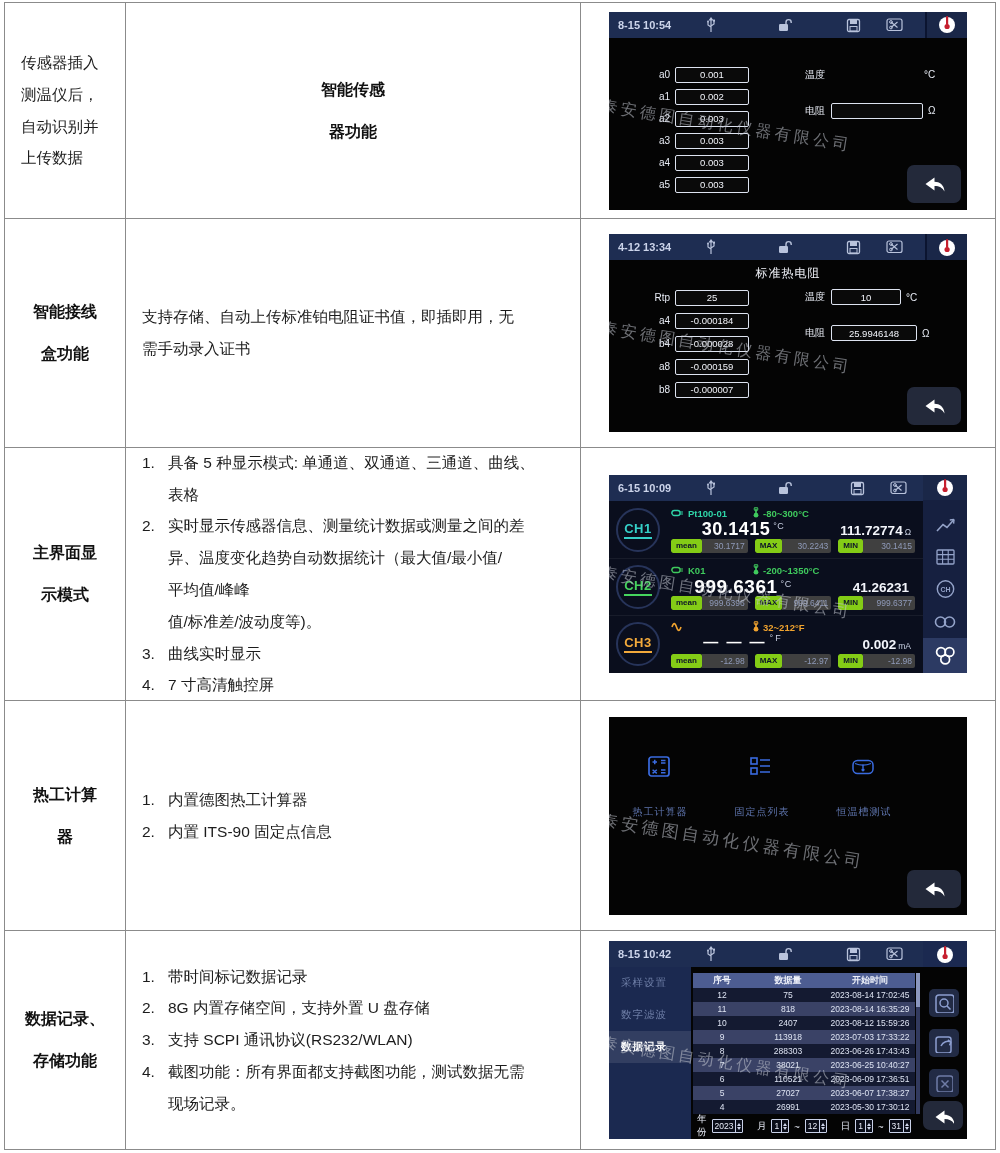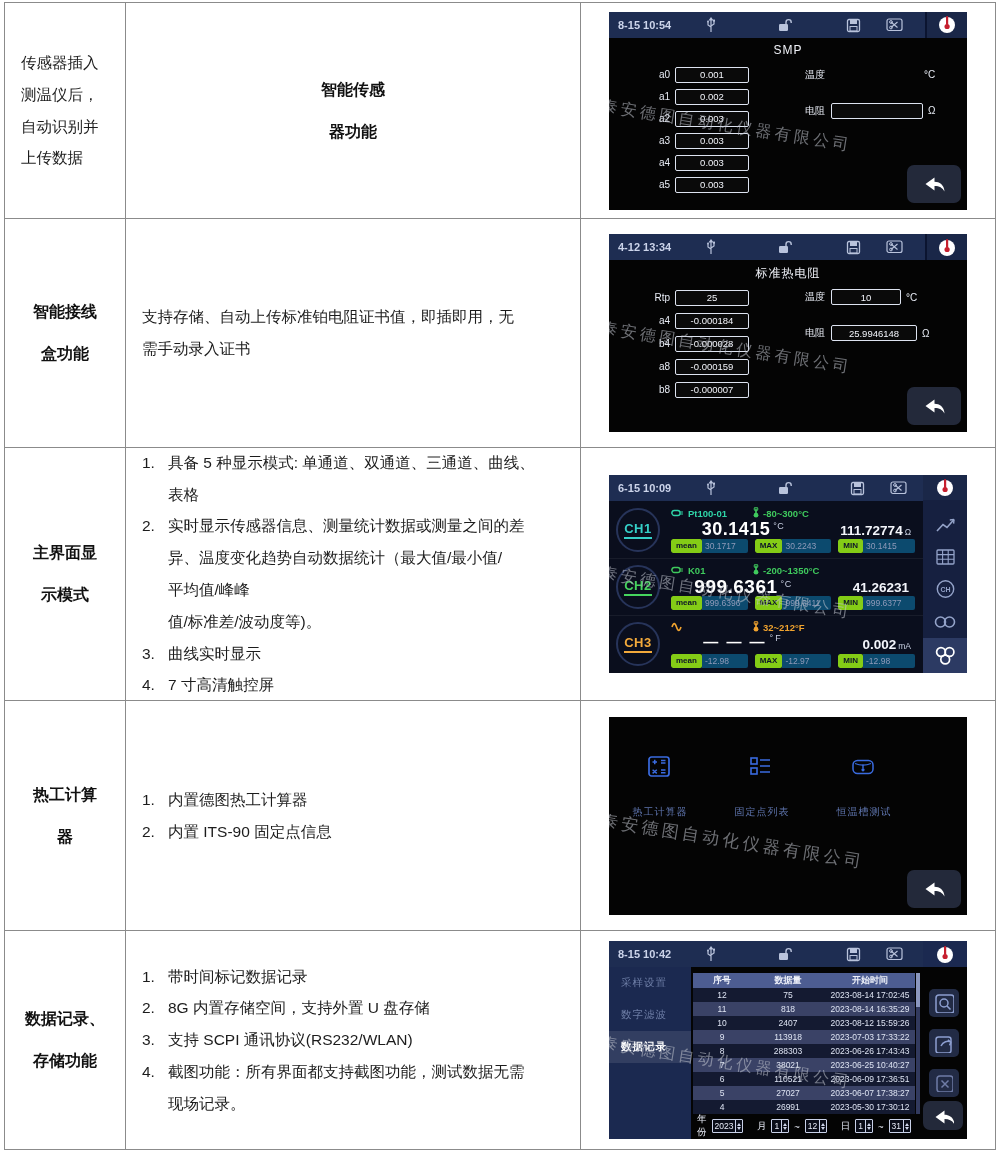--- a/index.html
+++ b/index.html
@@ -95,21 +95,21 @@
   .ch-badge span { font-weight: bold; font-size: 13px; border-bottom: 2px solid currentColor; padding-bottom: 1px; letter-spacing: 0.5px; }
   .ch-sensor { position: absolute; left: 62px; top: 5px; font-size: 9.5px; font-weight: bold; display: flex; align-items: center; gap: 4px; }
   .ch-range { position: absolute; left: 142px; top: 5px; font-size: 9.5px; font-weight: bold; display: flex; align-items: center; gap: 2px; }
   .ch-value { position: absolute; left: 58px; top: 17px; width: 152px; text-align: center; font-size: 18px; font-weight: bold; color: #ffffff; letter-spacing: 0.5px; }
   .ch-value .u { font-size: 9px; font-weight: normal; color: #c9d0e2; vertical-align: 6px; margin-left: 3px; }
   .ch-aux { position: absolute; right: 12px; top: 21px; font-size: 13.5px; font-weight: bold; color: #f3f5fb; }
   .ch-aux .u { font-size: 8.5px; font-weight: normal; color: #c9d0e2; margin-left: 2px; }
   .ch-stats { position: absolute; left: 62px; right: 8px; bottom: 5px; display: flex; gap: 7px; }
   .stat { display: flex; flex: 1; border-radius: 2px; overflow: hidden; }
   .stat-l { background: #84cc16; color: #0d1429; font-weight: bold; font-size: 8px; padding: 2px 5px; border-radius: 2px; }
-  .stat-v { background: #0c4a6e; color: #8f9ab9; font-size: 8.5px; flex: 1; text-align: left; padding: 2px 3px; }
+  .stat-v { background: #404040; color: #8f9ab9; font-size: 8.5px; flex: 1; text-align: right; padding: 2px 3px; }
 
   
   .apps { position: absolute; top: 38px; left: 20px; display: flex; gap: 40px; z-index: 2; }
   .app { display: flex; flex-direction: column; align-items: center; gap: 25px; width: 62px; }
   .app-label { font-size: 10px; color: #5e74ad; letter-spacing: 1px; white-space: nowrap; }
 
   
   .s5-menu { position: absolute; left: 0; top: 26px; bottom: 0; width: 82px; background: #1b2950; z-index: 3; }
   .s5-mi { padding: 9px 10px 9px 12px; font-size: 10.5px; color: #6e7ea6; letter-spacing: 1px; }
   .s5-mi.active { color: #ffffff; font-weight: bold; background: rgba(255,255,255,0.10); }
@@ -253,21 +253,20 @@
           </svg>
         <svg class="sb-shot" width="17" height="15">
             <use href="#ic-shot"></use>
           </svg>
         <div class="pwr">
             <svg width="18" height="19">
               <use href="#ic-power"></use>
             </svg>
           </div>
       </div>
-      <div class="form-title">SMP</div>
       <div class="coef-col">
         <div class="coef-row">
             <span class="lab">a0</span>
             <span class="vbox">0.001</span>
           </div>
         <div class="coef-row">
             <span class="lab">a1</span>
             <span class="vbox">0.002</span>
           </div>
         <div class="coef-row">

